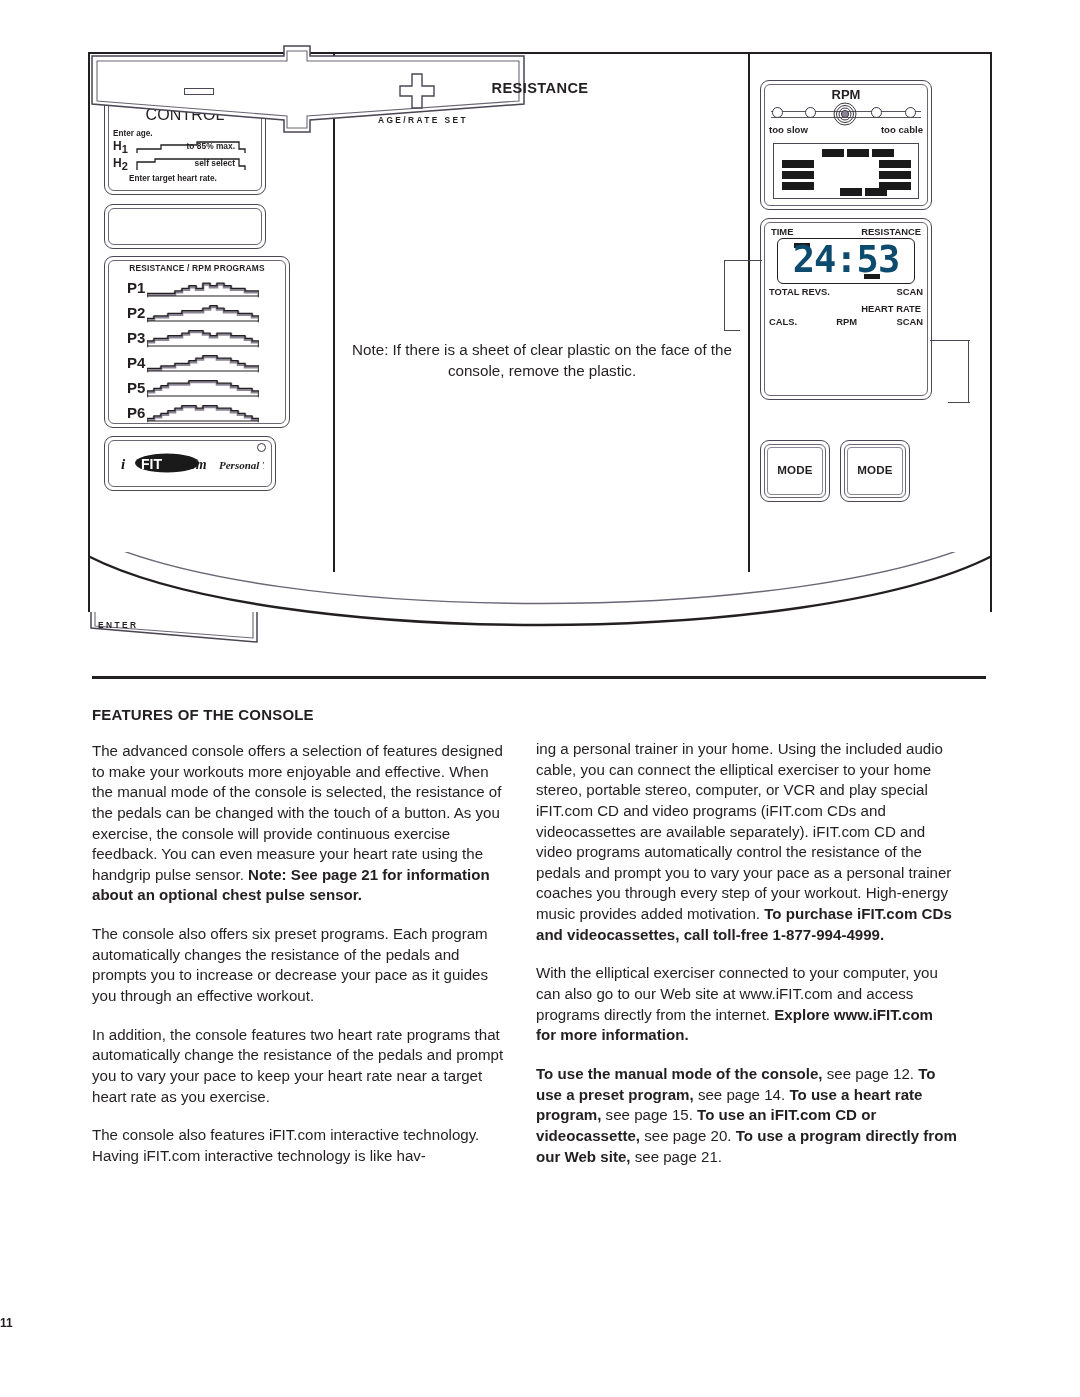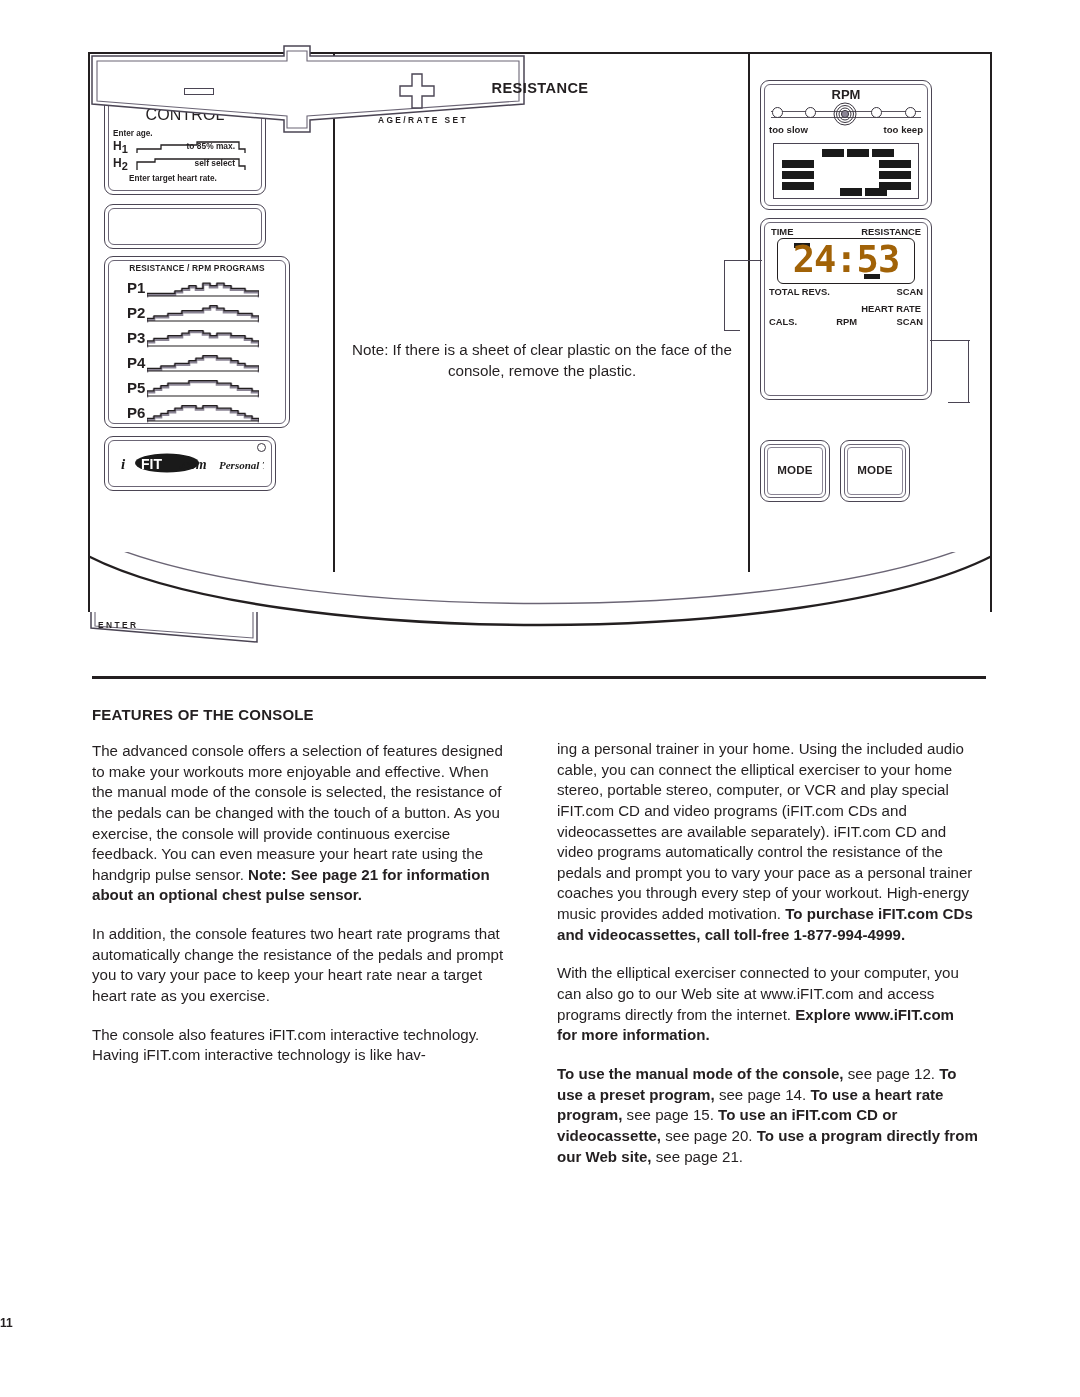--- a/index.html
+++ b/index.html
@@ -127,21 +127,21 @@
   .dsp-box{
     margin:1px auto 0; width:138px; height:46px;
     border:1.5px solid #231f20; border-radius:6px;
     position:relative; background:#fff;
   }
   .dsp-val{
     position:absolute; left:0; right:0; top:-1px;
     text-align:center;
     font-family:"DejaVu Sans Mono", monospace;
     font-weight:bold; font-size:37px; letter-spacing:-1px;
-    color:#a16207;
+    color:#0c4a6e;
   }
   .tick{ position:absolute; background:#1a1a1a; height:5px; width:16px; }
   .dsp-bot{
     display:flex; justify-content:space-between; padding:0 8px;
     font-size:9.4px; font-weight:bold; margin-top:2px;
   }
   .dsp-top2{ padding-right:10px; justify-content:flex-end; margin-top:6px; }
 
   
   .lead{ position:absolute; border-top:1.6px solid #4b4554; }
@@ -197,21 +197,21 @@
 
   
   #divider{
     position:absolute; left:92px; top:676px; width:894px; height:3px;
     background:#231f20;
   }
 
   
   #body-text{
     position:absolute; left:92px; top:706px; width:894px;
-    display:flex; gap:44px;
+    display:flex; gap:23px;
   }
   .col{ width:421px; }
   h2.sec-title{
     font-size:15px; font-weight:bold; margin:0 0 18px 0;
     letter-spacing:.2px;
   }
   .col p{
     font-size:15.1px; line-height:1.368; margin:0 0 18px 0;
     text-align:left;
   }
@@ -360,21 +360,21 @@
           <circle cx="12" cy="12" r="8.5" fill="none" stroke="#3b3640" stroke-width="1"></circle>
           <circle cx="12" cy="12" r="6" fill="none" stroke="#3b3640" stroke-width="1"></circle>
           <circle cx="12" cy="12" r="3.6" fill="#8a8494" stroke="#3b3640" stroke-width="1"></circle>
         </svg>
       </div>
       <div class="led l4"></div>
       <div class="led l5"></div>
     </div>
     <div class="rpm-ends">
       <span>too slow</span>
-      <span>too keep</span>
+      <span>too cable</span>
     </div>
     <div class="lcd-grille">
       <div class="seg" style="left:8px;  top:16px; width:32px; height:8px;"></div>
       <div class="seg" style="left:8px;  top:27px; width:32px; height:8px;"></div>
       <div class="seg" style="left:8px;  top:38px; width:32px; height:8px;"></div>
       <div class="seg" style="left:48px; top:5px;  width:22px; height:8px;"></div>
       <div class="seg" style="left:73px; top:5px;  width:22px; height:8px;"></div>
       <div class="seg" style="left:98px; top:5px;  width:22px; height:8px;"></div>
       <div class="seg" style="left:105px;top:16px; width:32px; height:8px;"></div>
       <div class="seg" style="left:105px;top:27px; width:32px; height:8px;"></div>
@@ -469,20 +469,21 @@
 
 </div>
 
 <div id="divider"></div>
 
 <div id="body-text">
   <div class="col">
     <h2 class="sec-title">FEATURES OF THE CONSOLE</h2>
     <div id="left-paras">
         <p><span>The advanced console offers a selection of features designed to make your workouts more enjoyable and effective. When the manual mode of the console is selected, the resistance of the pedals can be changed with the touch of a button. As you exercise, the console will provide continuous exercise feedback. You can even measure your heart rate using the handgrip pulse sensor. </span><b>Note: See page 21 for information about an optional chest pulse sensor.</b></p>
+        <p><span>The console also offers six preset programs. Each program automatically changes the resistance of the pedals and prompts you to increase or decrease your pace as it guides you through an effective workout.</span></p>
         <p><span>In addition, the console features two heart rate programs that automatically change the resistance of the pedals and prompt you to vary your pace to keep your heart rate near a target heart rate as you exercise.</span></p>
         <p><span>The console also features iFIT.com interactive technology. Having iFIT.com interactive technology is like hav-</span></p>
       </div>
   </div>
   <div class="col">
     <div class="spacer-title"></div>
     <div id="right-paras">
         <p><span>ing a personal trainer in your home. Using the included audio cable, you can connect the elliptical exerciser to your home stereo, portable stereo, computer, or VCR and play special iFIT.com CD and video programs (iFIT.com CDs and videocassettes are available separately). iFIT.com CD and video programs automatically control the resistance of the pedals and prompt you to vary your pace as a personal trainer coaches you through every step of your workout. High-energy music provides added motivation. </span><b>To purchase iFIT.com CDs and videocassettes, call toll-free 1-877-994-4999.</b></p>
         <p><span>With the elliptical exerciser connected to your computer, you can also go to our Web site at www.iFIT.com and access programs directly from the internet. </span><b>Explore www.iFIT.com for more information.</b></p>
         <p><b>To use the manual mode of the console,</b><span> see page 12. </span><b>To use a preset program,</b><span> see page 14. </span><b>To use a heart rate program,</b><span> see page 15. </span><b>To use an iFIT.com CD or videocassette,</b><span> see page 20. </span><b>To use a program directly from our Web site,</b><span> see page 21.</span></p>

